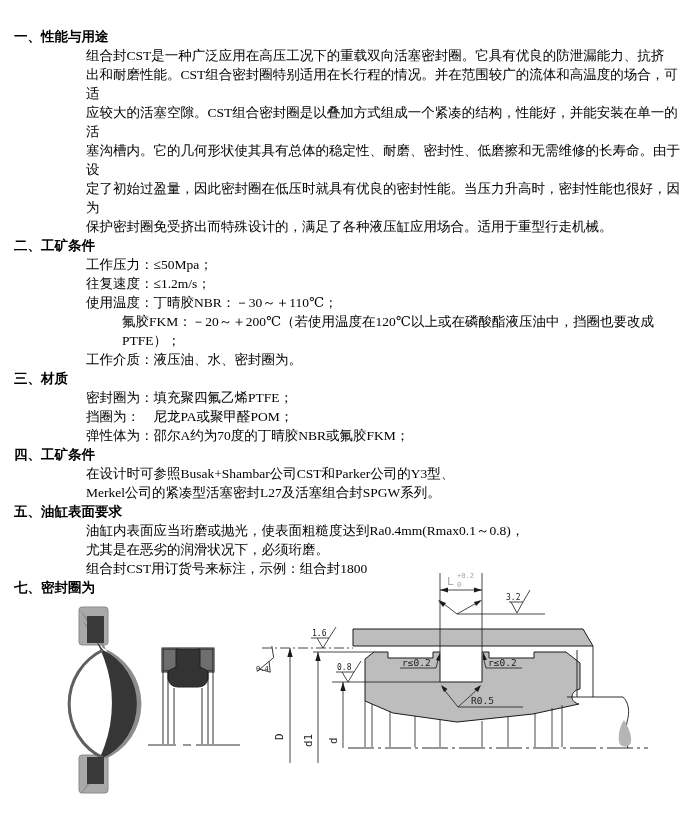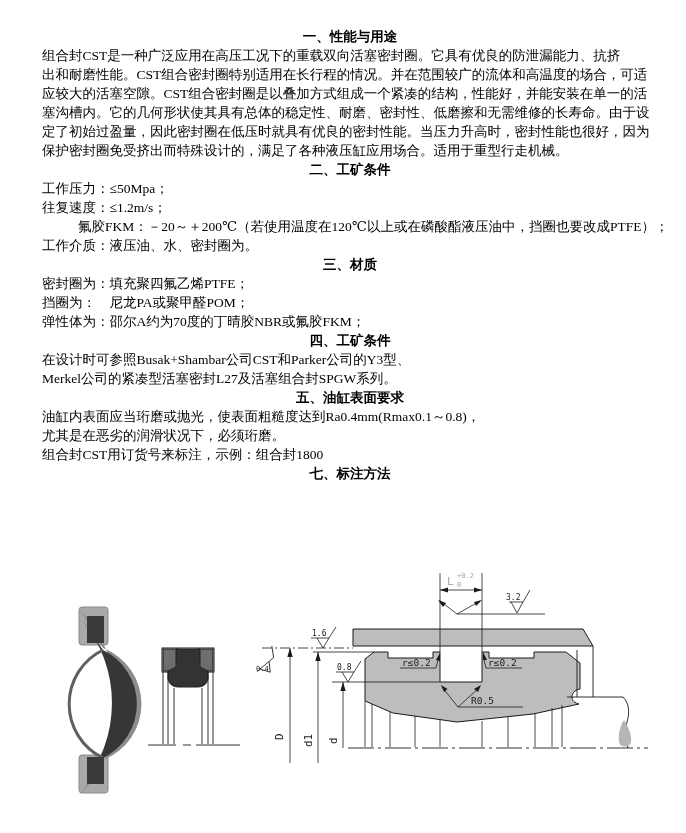--- a/index.html
+++ b/index.html
@@ -6,22 +6,22 @@
   body{
     width:686px;height:833px;background:#ffffff;position:relative;
     font-family:"Liberation Serif","DejaVu Serif",serif;
     overflow:hidden;
   }
   .page{position:absolute;inset:0;background:#fff;}
   .doc{
     position:absolute;left:0;top:27px;width:686px;
     font-size:13.5px;line-height:19px;color:#000;
   }
-  .doc-heading{padding-left:14px;font-weight:bold;text-align:center;}
-  .doc-line{padding-left:42px;}
+  .doc-heading{padding-left:14px;font-weight:bold;}
+  .doc-line{padding-left:42px;margin-left:44px;}
   .doc-line.lvl2{padding-left:78px;}
   svg.drawing{position:absolute;left:0;top:0;}
   svg text{font-family:"DejaVu Sans Mono","Liberation Mono",monospace;fill:#1a1a1a;}
   svg .dimtxt{font-size:11px;}
   .notetxt{font-size:9.5px;}
   .stxt{font-size:8px;}
   .stxt7{font-size:7px;}
   .graytxt{fill:#a6a6a6;}
 </style>
 </head>
@@ -33,34 +33,35 @@
       <div class="doc-heading">一、性能与用途</div>
       <div class="doc-line">组合封CST是一种广泛应用在高压工况下的重载双向活塞密封圈。它具有优良的防泄漏能力、抗挤</div>
       <div class="doc-line">出和耐磨性能。CST组合密封圈特别适用在长行程的情况。并在范围较广的流体和高温度的场合，可适</div>
       <div class="doc-line">应较大的活塞空隙。CST组合密封圈是以叠加方式组成一个紧凑的结构，性能好，并能安装在单一的活</div>
       <div class="doc-line">塞沟槽内。它的几何形状使其具有总体的稳定性、耐磨、密封性、低磨擦和无需维修的长寿命。由于设</div>
       <div class="doc-line">定了初始过盈量，因此密封圈在低压时就具有优良的密封性能。当压力升高时，密封性能也很好，因为</div>
       <div class="doc-line">保护密封圈免受挤出而特殊设计的，满足了各种液压缸应用场合。适用于重型行走机械。</div>
       <div class="doc-heading">二、工矿条件</div>
       <div class="doc-line">工作压力：≤50Mpa；</div>
       <div class="doc-line">往复速度：≤1.2m/s；</div>
+      <div class="doc-line">使用温度：丁晴胶NBR：－30～＋110℃；</div>
       <div class="doc-line lvl2">氟胶FKM：－20～＋200℃（若使用温度在120℃以上或在磷酸酯液压油中，挡圈也要改成PTFE）；</div>
       <div class="doc-line">工作介质：液压油、水、密封圈为。</div>
       <div class="doc-heading">三、材质</div>
       <div class="doc-line">密封圈为：填充聚四氟乙烯PTFE；</div>
       <div class="doc-line">挡圈为：　尼龙PA或聚甲醛POM；</div>
       <div class="doc-line">弹性体为：邵尔A约为70度的丁晴胶NBR或氟胶FKM；</div>
       <div class="doc-heading">四、工矿条件</div>
       <div class="doc-line">在设计时可参照Busak+Shambar公司CST和Parker公司的Y3型、</div>
       <div class="doc-line">Merkel公司的紧凑型活塞密封L27及活塞组合封SPGW系列。</div>
       <div class="doc-heading">五、油缸表面要求</div>
       <div class="doc-line">油缸内表面应当珩磨或抛光，使表面粗糙度达到Ra0.4mm(Rmax0.1～0.8)，</div>
       <div class="doc-line">尤其是在恶劣的润滑状况下，必须珩磨。</div>
       <div class="doc-line">组合封CST用订货号来标注，示例：组合封1800</div>
-      <div class="doc-heading">七、标注方法</div>
+      <div class="doc-heading">七、密封圈为</div>
     </div>
 
   <svg class="drawing" width="686" height="833" viewBox="0 0 686 833">
 
     <g>
       <rect x="79" y="607" width="29" height="38" rx="3" fill="#a9a9a9" stroke="#8a8a8a" stroke-width="1"></rect>
       <rect x="79" y="755" width="29" height="38" rx="3" fill="#a9a9a9" stroke="#8a8a8a" stroke-width="1"></rect>
       <path d="M 80 610 A 134 134 0 0 1 80 795 L 103 760 A 60 60 0 0 0 103 648 Z" fill="#8d8d8d"></path>
       <path d="M 82 620 A 130 130 0 0 1 82 786 L 103 758 A 60 60 0 0 0 103 650 Z" fill="#363636"></path>
       <path d="M 103 650 A 60 60 0 0 0 103 758" fill="none" stroke="#5f5f5f" stroke-width="3"></path>

